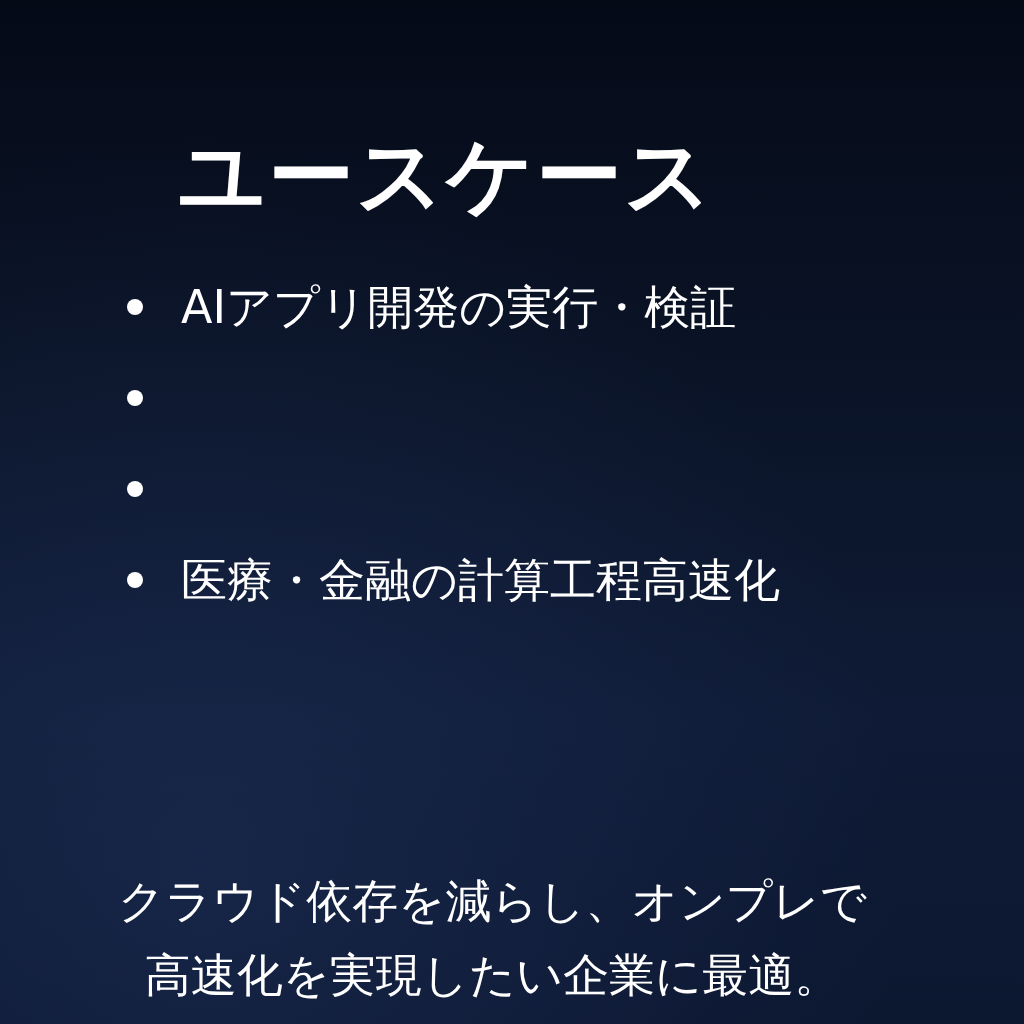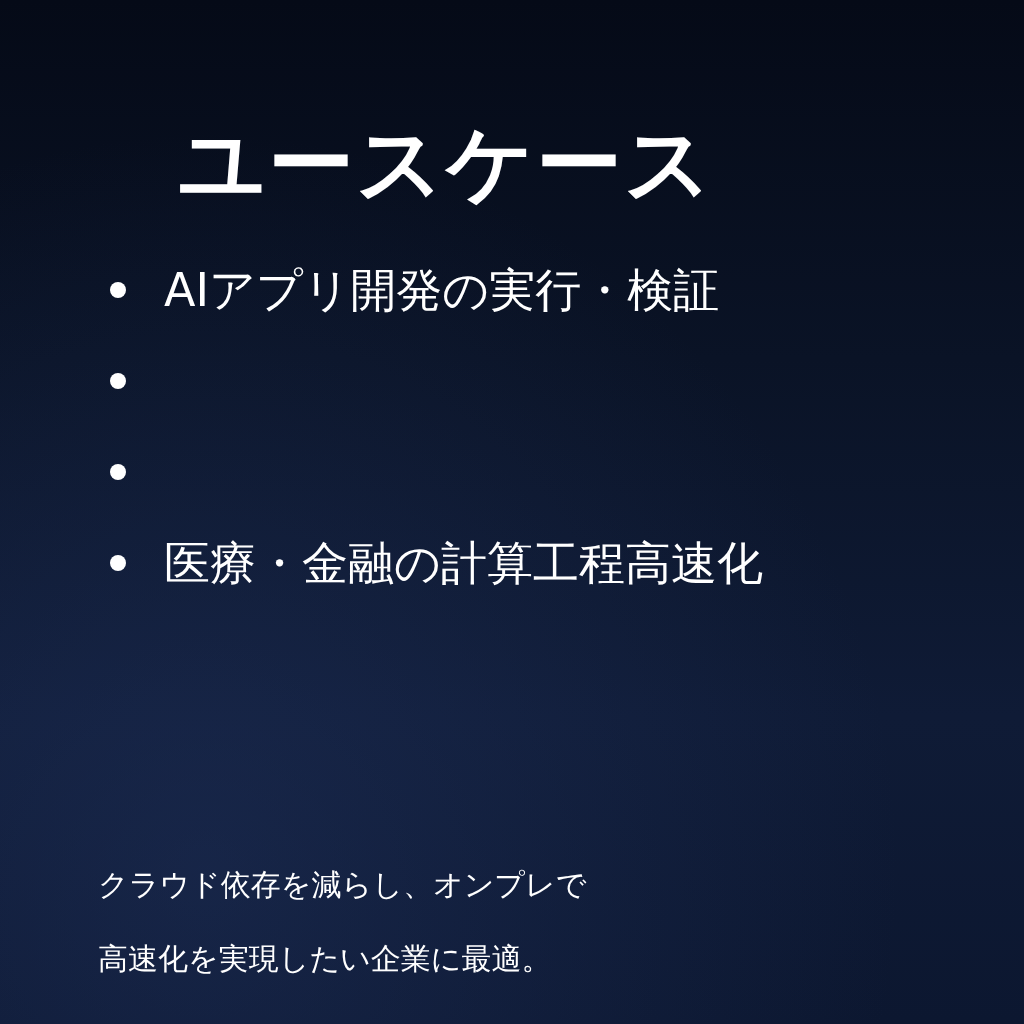--- a/index.html
+++ b/index.html
@@ -15,34 +15,34 @@
       color: #ffffff;
       position: relative;
     }
     .slide {
       position: absolute;
       inset: 0;
       background: radial-gradient(ellipse at 20% 85%, rgba(40,60,110,0.35) 0%, rgba(0,0,0,0) 60%);
     }
     .title {
       position: absolute;
-      top: 62px;
+      top: 74px;
       left: 0;
       width: 892px;
       text-align: center;
       font-size: 86px;
       font-weight: bold;
       letter-spacing: 2px;
       line-height: 1;
     }
     .bullets {
       position: absolute;
       top: 244px;
       left: 110px;
-      margin: 0;
+      margin: 17px;
       padding: 0;
       list-style: none;
     }
     .bullet-item {
       display: flex;
       align-items: center;
       height: 91px;
       font-size: 46px;
       line-height: 1;
       white-space: nowrap;
@@ -52,24 +52,25 @@
       width: 16px;
       height: 16px;
       border-radius: 50%;
       background: #ffffff;
       margin-right: 38px;
       flex: 0 0 auto;
     }
     .summary {
       position: absolute;
       top: 818px;
-      left: 98px;
-      font-size: 30px;
+      left: 118px;
+      font-size: 46px;
       line-height: 74px;
       white-space: nowrap;
+      text-align: center;
     }
     .summary-line { display: block; }
   </style>
 </head>
 <body>
 
 <div class="slide">
   <h1 class="title">ユースケース</h1>
 
   <ul class="bullets">

